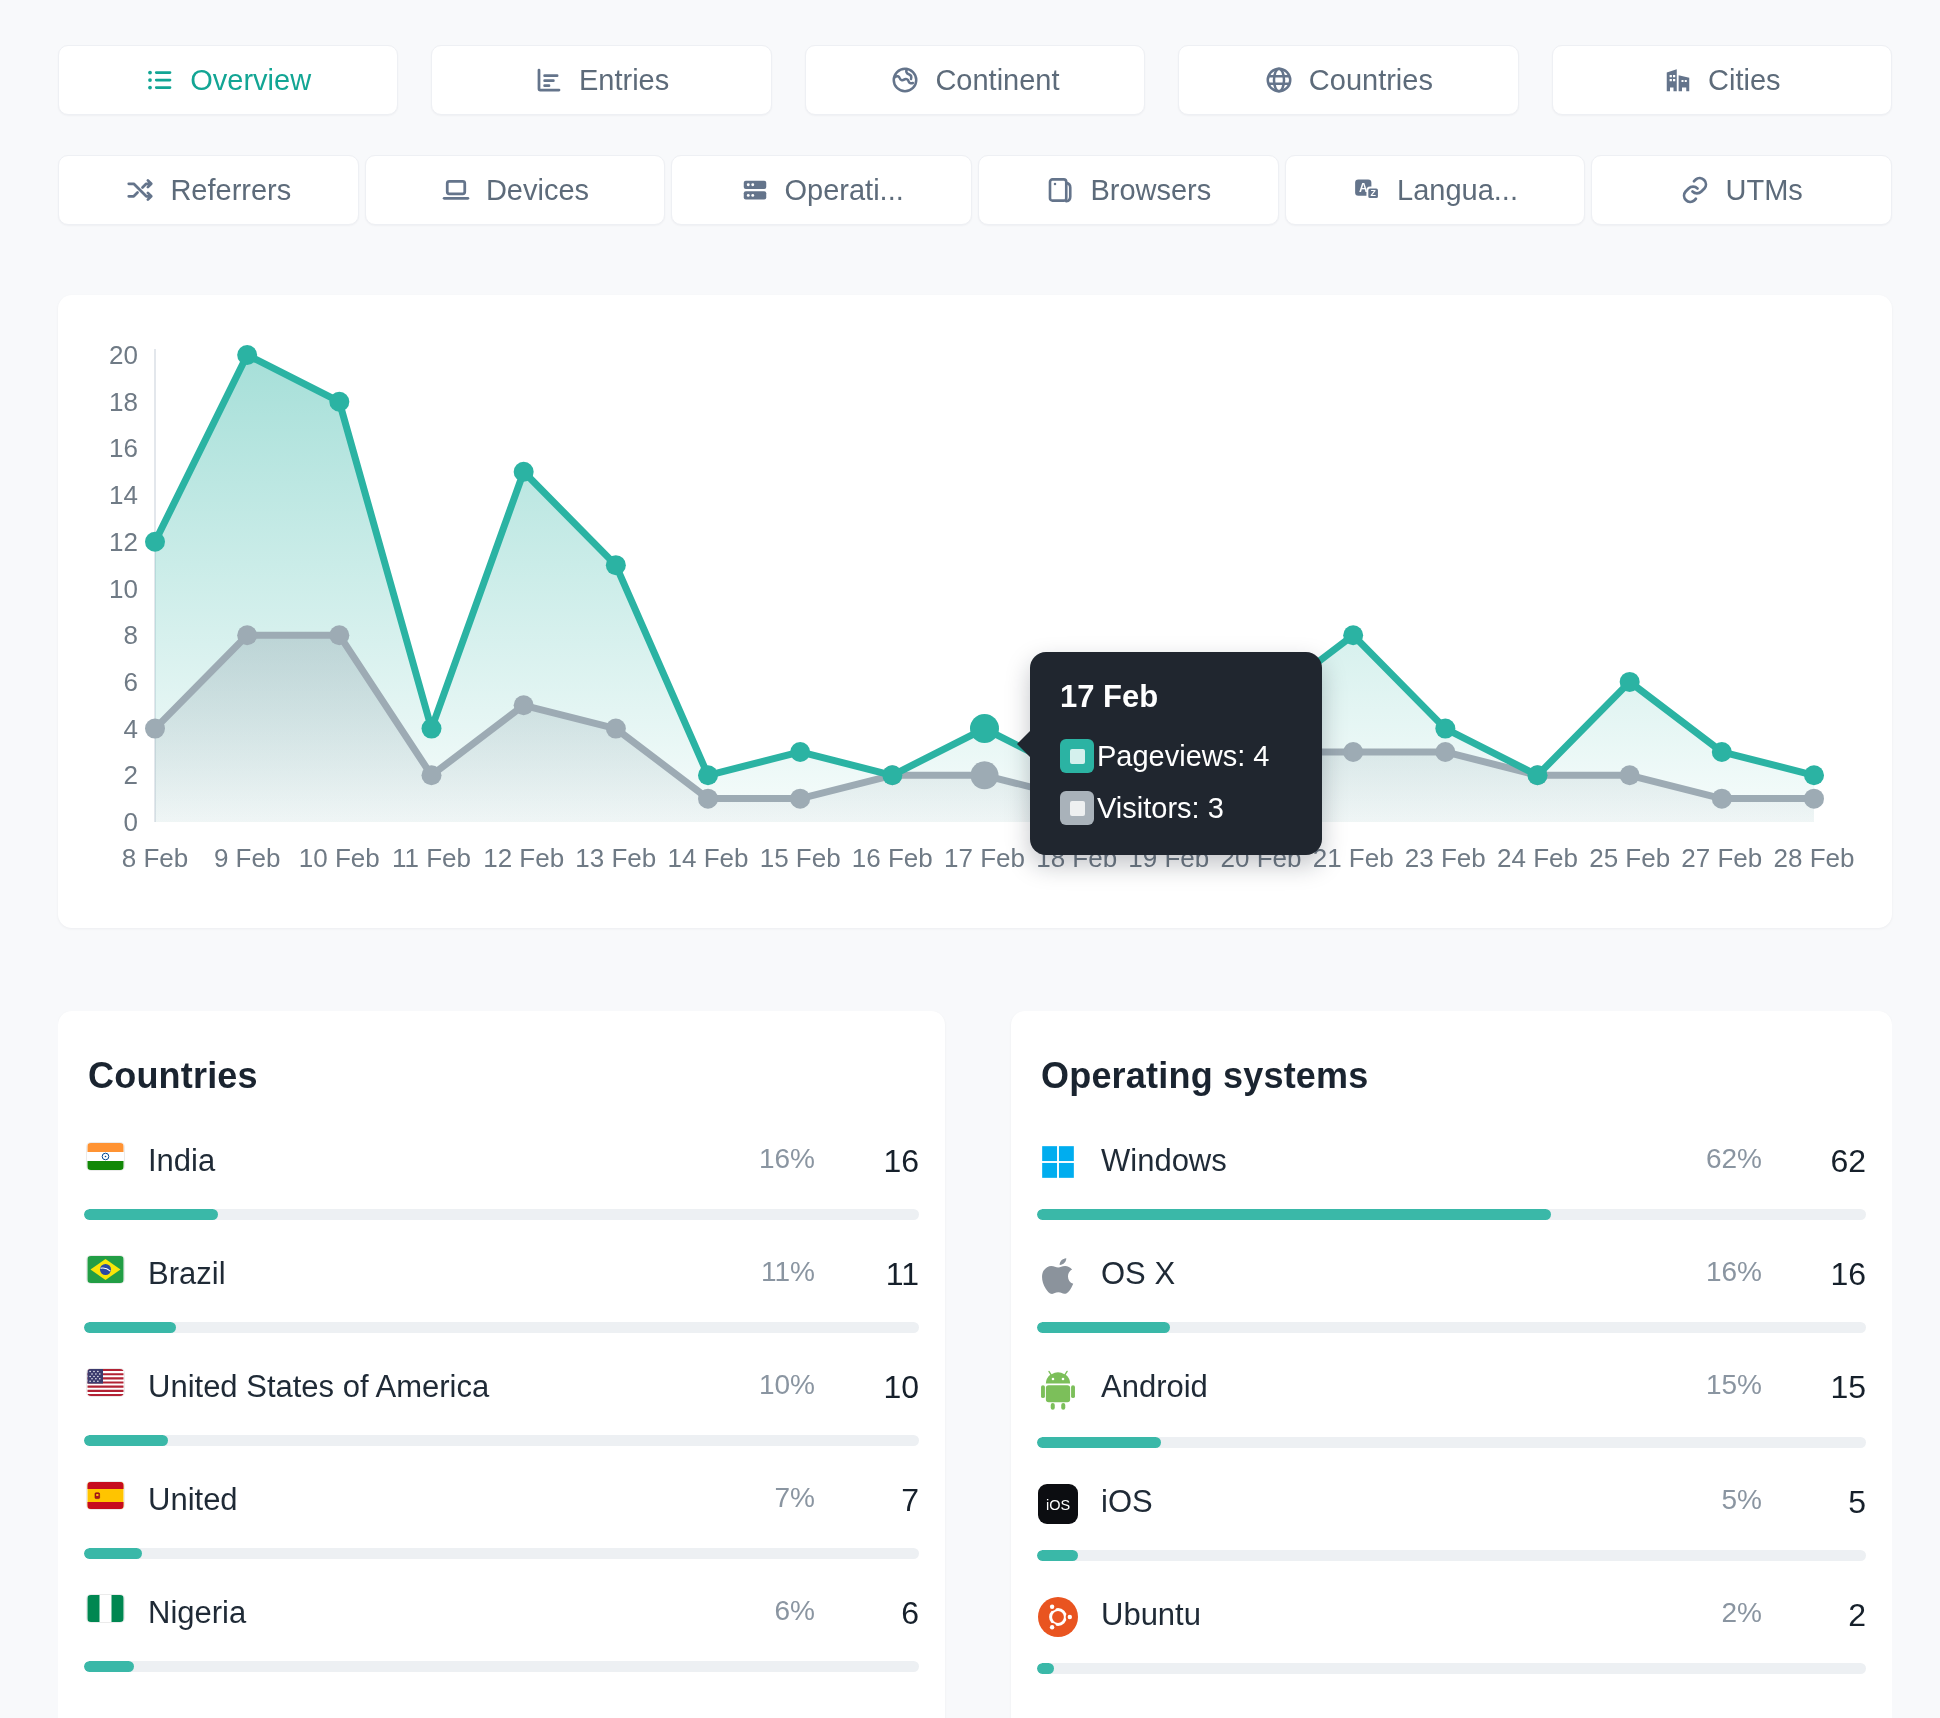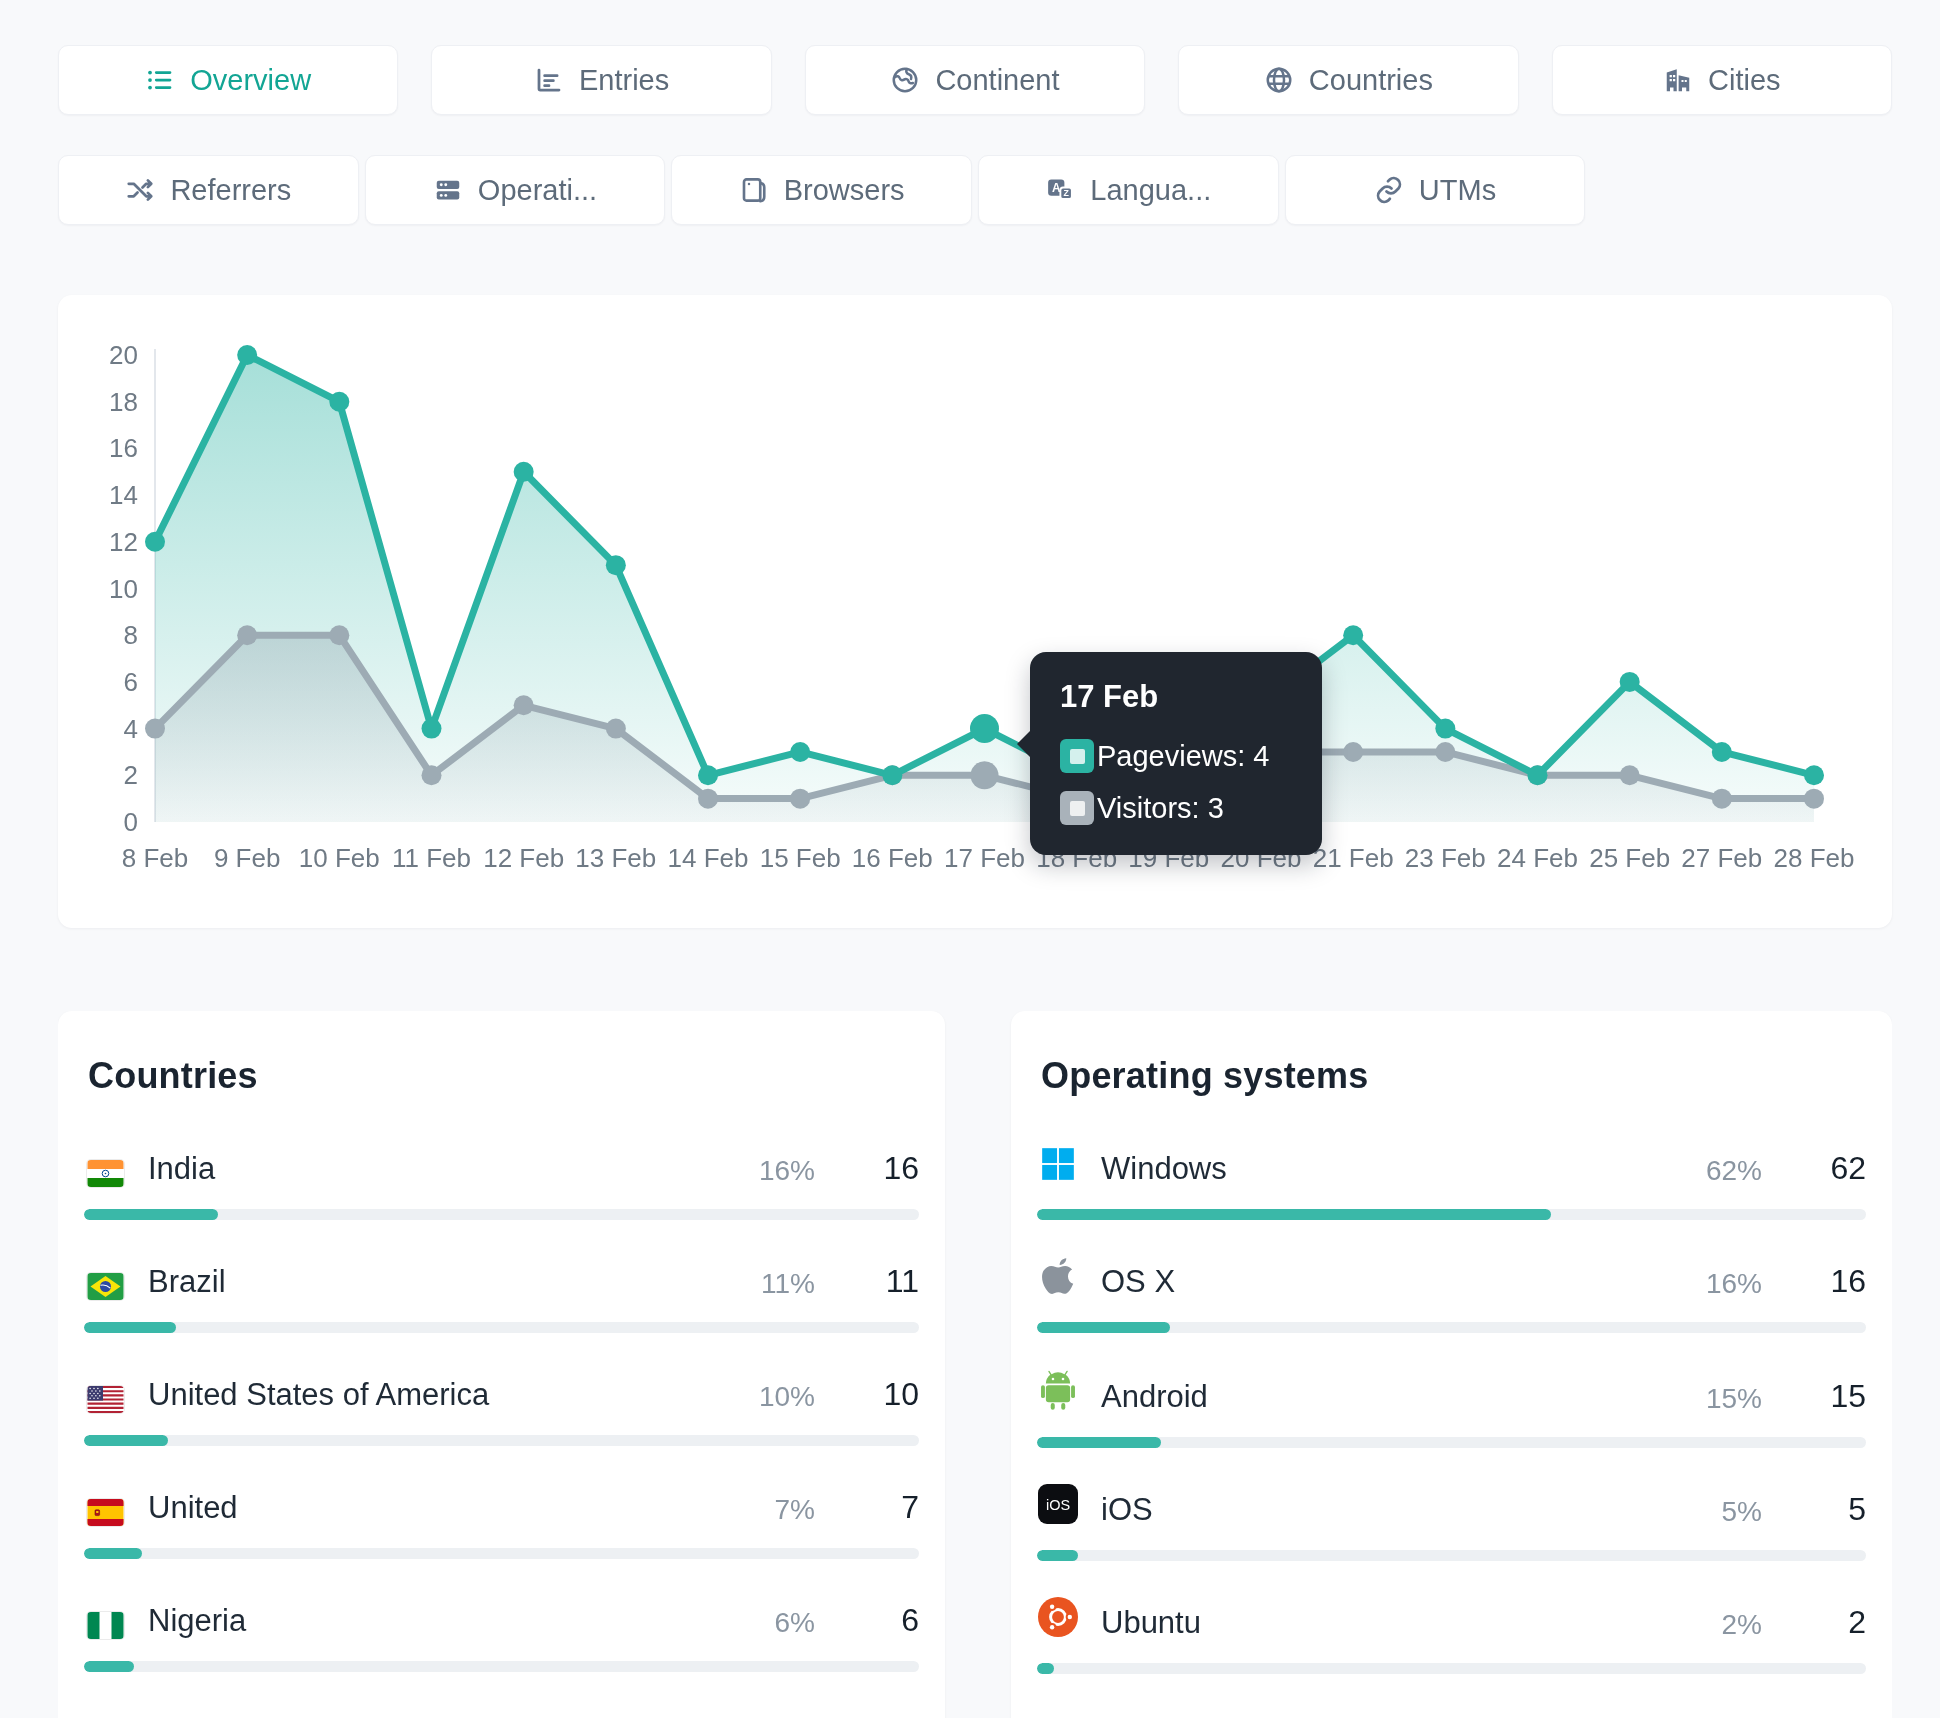--- a/index.html
+++ b/index.html
@@ -50,21 +50,21 @@
   .swatch.teal { background:#2bb3a3; }
   .swatch.gray { background:#a9b2ba; }
 
   .panels {
     margin:83px 48px 0 58px; height:707px; overflow:hidden;
     display:grid; grid-template-columns:887px 1fr; gap:66px;
   }
   .panel { padding:40px 26px 0 26px; height:760px; }
   .panel h2 { font-size:36px; font-weight:700; color:#1a2430; margin:4px 0 46px 4px; letter-spacing:.2px; }
   .prow { margin-bottom:36px; cursor:pointer; }
-  .prow-top { display:flex; align-items:flex-end; min-height:44px; }
+  .prow-top { display:flex; align-items:flex-start; min-height:44px; }
   .prow-icon { display:flex; align-items:center; justify-content:center; width:42px; flex:0 0 auto; }
   .flag { display:inline-flex; border-radius:4px; overflow:hidden; box-shadow:0 0 0 1px rgba(0,0,0,.08); }
   .prow-name { font-size:31px; color:#1f2a36; margin-left:22px; }
   .prow-pct { margin-left:auto; font-size:28px; color:#8a95a1; }
   .prow-count { width:72px; text-align:right; font-size:32px; color:#16202b; font-weight:500; margin-left:32px; }
   .prow-bar { margin-top:22px; height:11px; background:#edf0f3; border-radius:6px; overflow:hidden; }
   .prow-fill { height:100%; background:#3ab8a8; border-radius:6px; }
 </style>
 </head>
 <body>
@@ -121,20 +121,29 @@
     </button>
   </nav>
 <nav class="tabs row2" id="tabs-row2">
     <button class="tab">
       <span class="tab-icon">
         <svg width="30" height="30" viewBox="0 0 24 24" fill="none" stroke="currentColor" stroke-width="2.2" stroke-linecap="round" stroke-linejoin="round">
           <path d="M3 7h4l10 10h4M21 17l-2.7-2.7M21 17l-2.7 2.7M3 17h4l3-3M14 10l3-3h4M21 7l-2.7-2.7M21 7l-2.7 2.7"></path>
         </svg>
       </span>
       <span>Referrers</span>
+    </button>
+    <button class="tab">
+      <span class="tab-icon">
+        <svg width="30" height="30" viewBox="0 0 24 24" fill="none" stroke="currentColor" stroke-width="2.2" stroke-linecap="round" stroke-linejoin="round">
+          <rect x="5" y="5" width="14" height="10" rx="1.6"></rect>
+          <path d="M2.5 18.6h19"></path>
+        </svg>
+      </span>
+      <span>Devices</span>
     </button>
     <button class="tab">
       <span class="tab-icon">
         <svg width="30" height="30" viewBox="0 0 24 24" fill="currentColor">
           <rect x="3" y="4.5" width="18" height="6.6" rx="1.6"></rect>
           <rect x="3" y="13" width="18" height="6.6" rx="1.6"></rect>
           <circle cx="6.6" cy="7.8" r="1.15" fill="#fff"></circle>
           <circle cx="10.2" cy="7.8" r="1.15" fill="#fff"></circle>
           <circle cx="6.6" cy="16.3" r="1.15" fill="#fff"></circle>
           <circle cx="10.2" cy="16.3" r="1.15" fill="#fff"></circle>

